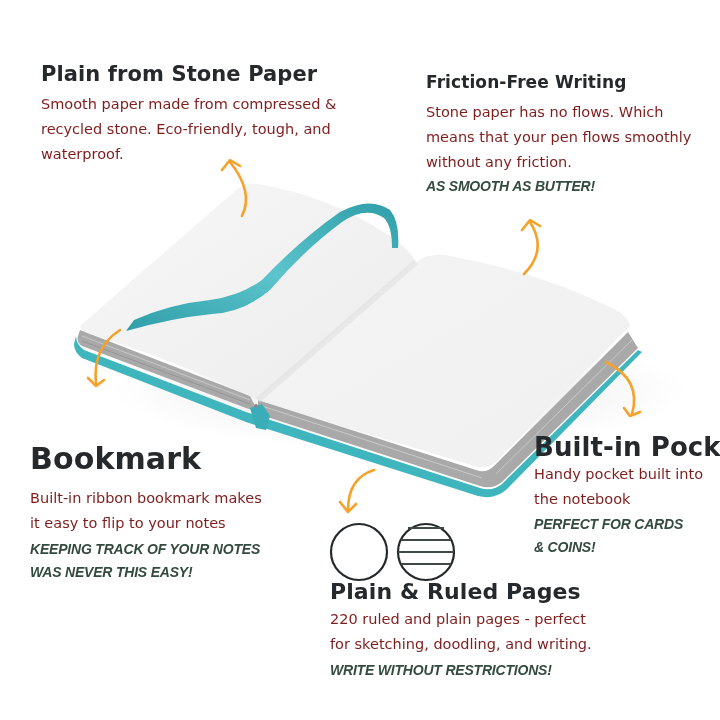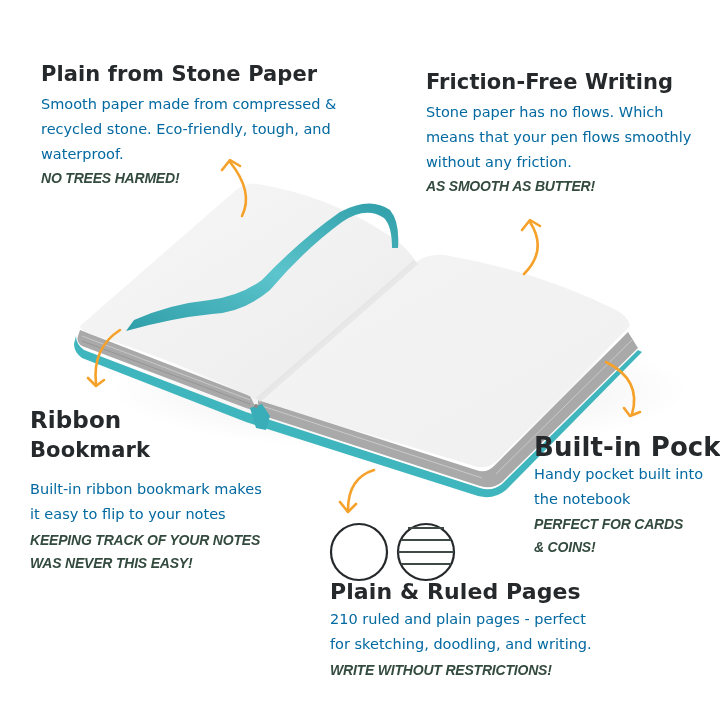--- a/index.html
+++ b/index.html
@@ -1,19 +1,19 @@
 <!DOCTYPE html>
 <html><head>
 <meta charset="utf-8">
 <style>
   html, body { margin: 0; padding: 0; background: #ffffff; }
   body { width: 720px; height: 720px; position: relative; overflow: hidden; font-family: "Liberation Sans", sans-serif; }
   .abs { position: absolute; }
-  .title { font-family: "DejaVu Sans", sans-serif; font-weight: bold; color: #26292b; font-size: 21px; letter-spacing: 0.1px; line-height: 26px; white-space: nowrap; }
-  .desc { font-family: "DejaVu Sans", sans-serif; color: #0369a1; font-size: 14.5px; line-height: 25px; }
+  .title { font-family: "DejaVu Sans", sans-serif; font-weight: bold; color: #26292b; font-size: 17px; letter-spacing: 0.1px; line-height: 26px; white-space: nowrap; }
+  .desc { font-family: "DejaVu Sans", sans-serif; color: #7f1d1d; font-size: 14.5px; line-height: 25px; }
   .tag { font-family: "Liberation Sans", sans-serif; font-weight: bold; font-style: italic; color: #334a3e; font-size: 14px; line-height: 23px; text-transform: uppercase; letter-spacing: -0.2px; }
   svg { position: absolute; left: 0; top: 0; }
 </style>
 </head>
 <body>
 
 <svg width="720" height="720" viewBox="0 0 720 720">
   <defs>
     <linearGradient id="pageL" x1="0" y1="0" x2="1" y2="1">
       <stop offset="0" stop-color="#f7f7f7"></stop>
@@ -87,36 +87,34 @@
   </g>
 </svg>
 
 <div class="abs" style="left:41px; top:61px;">
   <div class="title" style="font-size:21px;">Plain from Stone Paper</div>
   <div class="desc" style="margin-top:5px;">
     <div>Smooth paper made from compressed &amp;</div>
     <div>recycled stone. Eco-friendly, tough, and</div>
     <div>waterproof.</div>
   </div>
-  <div class="tag" style="margin-top:0px;">NO TREES HARMED!</div>
 </div>
 
 <div class="abs" style="left:426px; top:69px;">
   <div class="title">Friction-Free Writing</div>
   <div class="desc" style="margin-top:5px;">
     <div>Stone paper has no flows. Which</div>
     <div>means that your pen flows smoothly</div>
     <div>without any friction.</div>
   </div>
   <div class="tag">AS SMOOTH AS BUTTER!</div>
 </div>
 
 <div class="abs" style="left:30px; top:405px;">
-  <div class="title" style="font-size:23px; line-height:30px;">Ribbon</div>
-  <div class="title" style="font-size:21px; line-height:30px;">Bookmark</div>
+  <div class="title" style="font-size:30px; line-height:30px;margin-top:39px;">Bookmark</div>
   <div class="desc" style="margin-top:12px;">
     <div>Built-in ribbon bookmark makes</div>
     <div>it easy to flip to your notes</div>
   </div>
   <div class="tag" style="margin-top:2px;">
     <div>KEEPING TRACK OF YOUR NOTES</div>
     <div>WAS NEVER THIS EASY!</div>
   </div>
 </div>
 
@@ -128,17 +126,17 @@
   </div>
   <div class="tag" style="margin-top:1px;">
     <div>PERFECT FOR CARDS</div>
     <div>&amp; COINS!</div>
   </div>
 </div>
 
 <div class="abs" style="left:330px; top:579px;">
   <div class="title" style="font-size:22px;">Plain &amp; Ruled Pages</div>
   <div class="desc" style="margin-top:2px;">
-    <div>210 ruled and plain pages - perfect</div>
+    <div>220 ruled and plain pages - perfect</div>
     <div>for sketching, doodling, and writing.</div>
   </div>
   <div class="tag" style="margin-top:2px;">WRITE WITHOUT RESTRICTIONS!</div>
 </div>
 
 </body></html>

